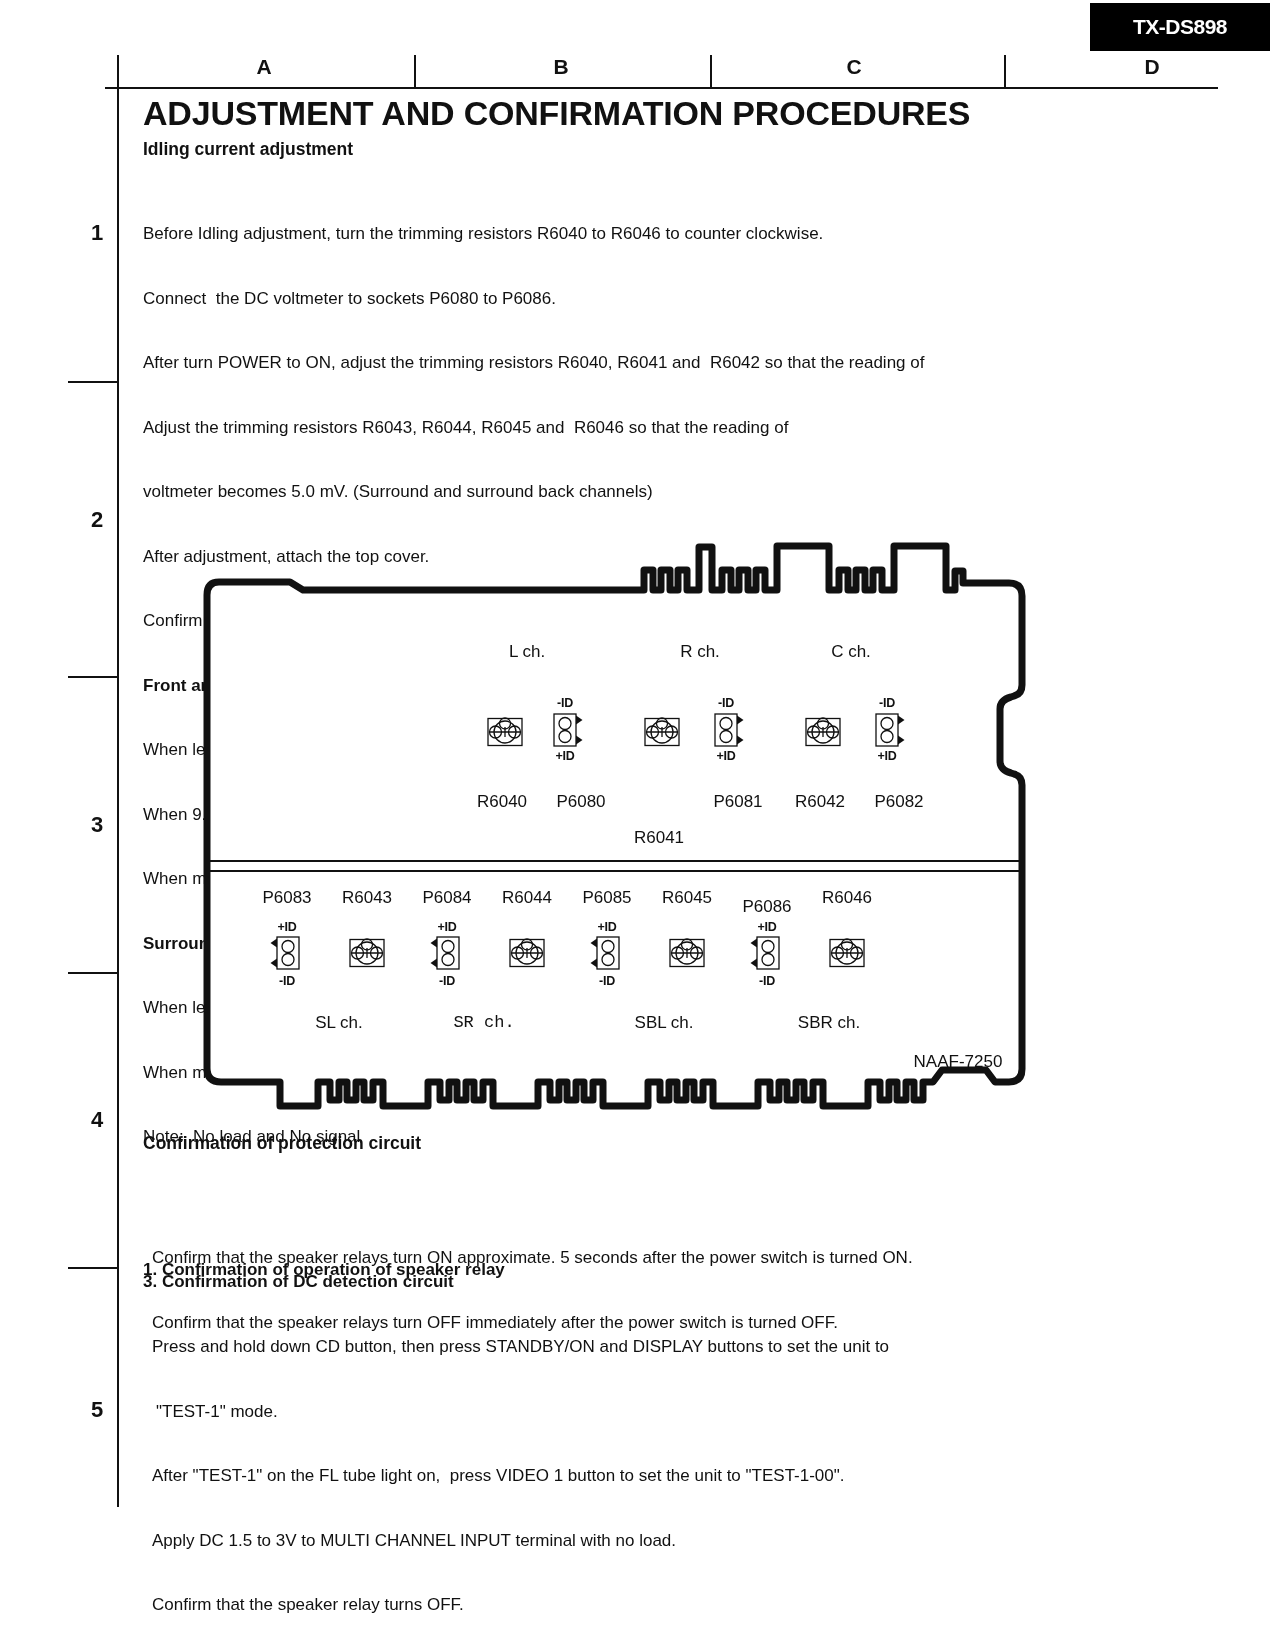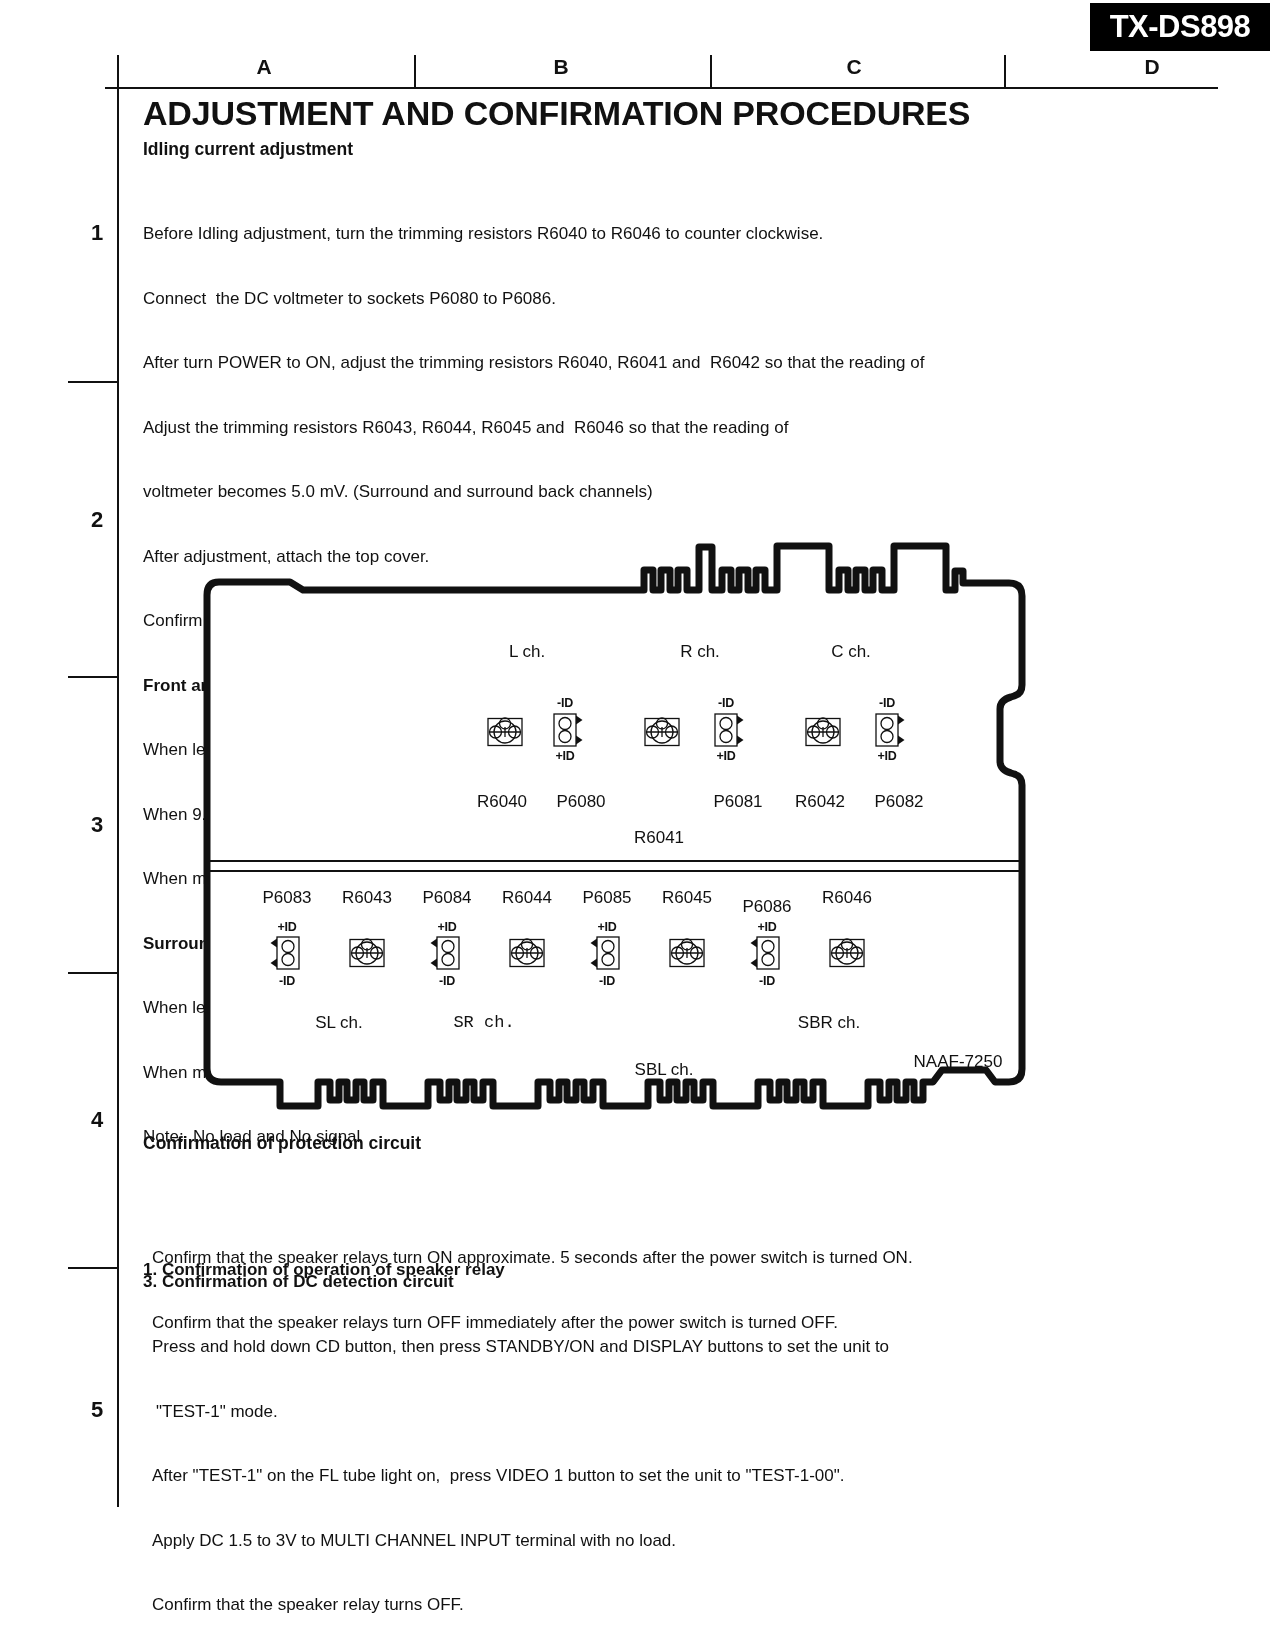--- a/index.html
+++ b/index.html
@@ -14,21 +14,21 @@
   .cc { position:absolute; transform:translate(-50%,-50%); white-space:nowrap; }
   .cx { position:absolute; transform:translateX(-50%); white-space:nowrap; }
   .b { font-weight:bold; }
   .title { font-size:34px; font-weight:bold; letter-spacing:-0.2px; white-space:nowrap; }
   .h17 { font-size:17.5px; font-weight:bold; white-space:nowrap; }
   .txt { font-size:17px; line-height:21.5px; white-space:pre; }
   .collabel { font-size:21px; font-weight:bold; }
   .rowlabel { font-size:22px; font-weight:bold; }
   .model {
     position:absolute; left:1090px; top:3px; width:180px; height:48px;
-    background:#000; color:#fff; font-weight:bold; font-size:31px;
+    background:#000; color:#fff; font-weight:bold; font-size:21px;
     display:flex; align-items:center; justify-content:center; letter-spacing:-0.5px;
   }
   .board-label { font-size:17px; }
   .comp-label { font-size:17px; }
   .idlbl { font-size:12.5px; font-weight:bold; letter-spacing:-0.3px; }
   svg.icon { position:absolute; }
   svg.icon.flip { transform:scaleX(-1); }
   .hidden-defs { position:absolute; width:0; height:0; overflow:hidden; }
 </style>
 </head>
@@ -210,21 +210,21 @@
       <use href="#trimmer"></use>
     </svg>
 
   <span class="cx idlbl" style="left:287px; top:974px;">-ID</span>
   <span class="cx idlbl" style="left:447px; top:974px;">-ID</span>
   <span class="cx idlbl" style="left:607px; top:974px;">-ID</span>
   <span class="cx idlbl" style="left:767px; top:974px;">-ID</span>
 
   <span class="cx board-label" style="left:339px; top:1013px;">SL ch.</span>
   <span class="cx board-label" style="left:484px; top:1013px;font-family:Liberation Mono, monospace;">SR ch.</span>
-  <span class="cx board-label" style="left:664px; top:1060px;">SBL ch.</span>
+  <span class="cx board-label" style="left:664px; top:1013px;">SBL ch.</span>
   <span class="cx board-label" style="left:829px; top:1013px;">SBR ch.</span>
 
   <span class="cx board-label" style="left:958px; top:1052px;">NAAF-7250</span>
 
   <div class="abs h17" style="left:143px; top:1133px;">Confirmation of protection circuit</div>
 
   <div class="abs txt b" style="left:143px; top:1211px;margin-top:48px;">1. Confirmation of operation of speaker relay</div>
   <div class="abs txt" style="left:152px; top:1204px;">
     <div>Confirm that the speaker relays turn ON approximate. 5 seconds after the power switch is turned ON.</div>
     <div>Confirm that the speaker relays turn OFF immediately after the power switch is turned OFF.</div>

